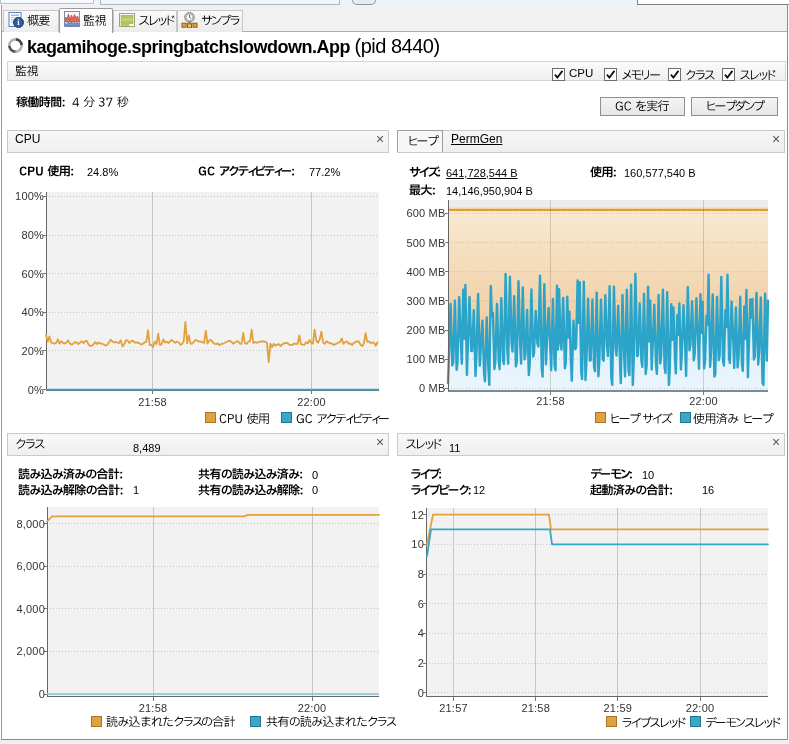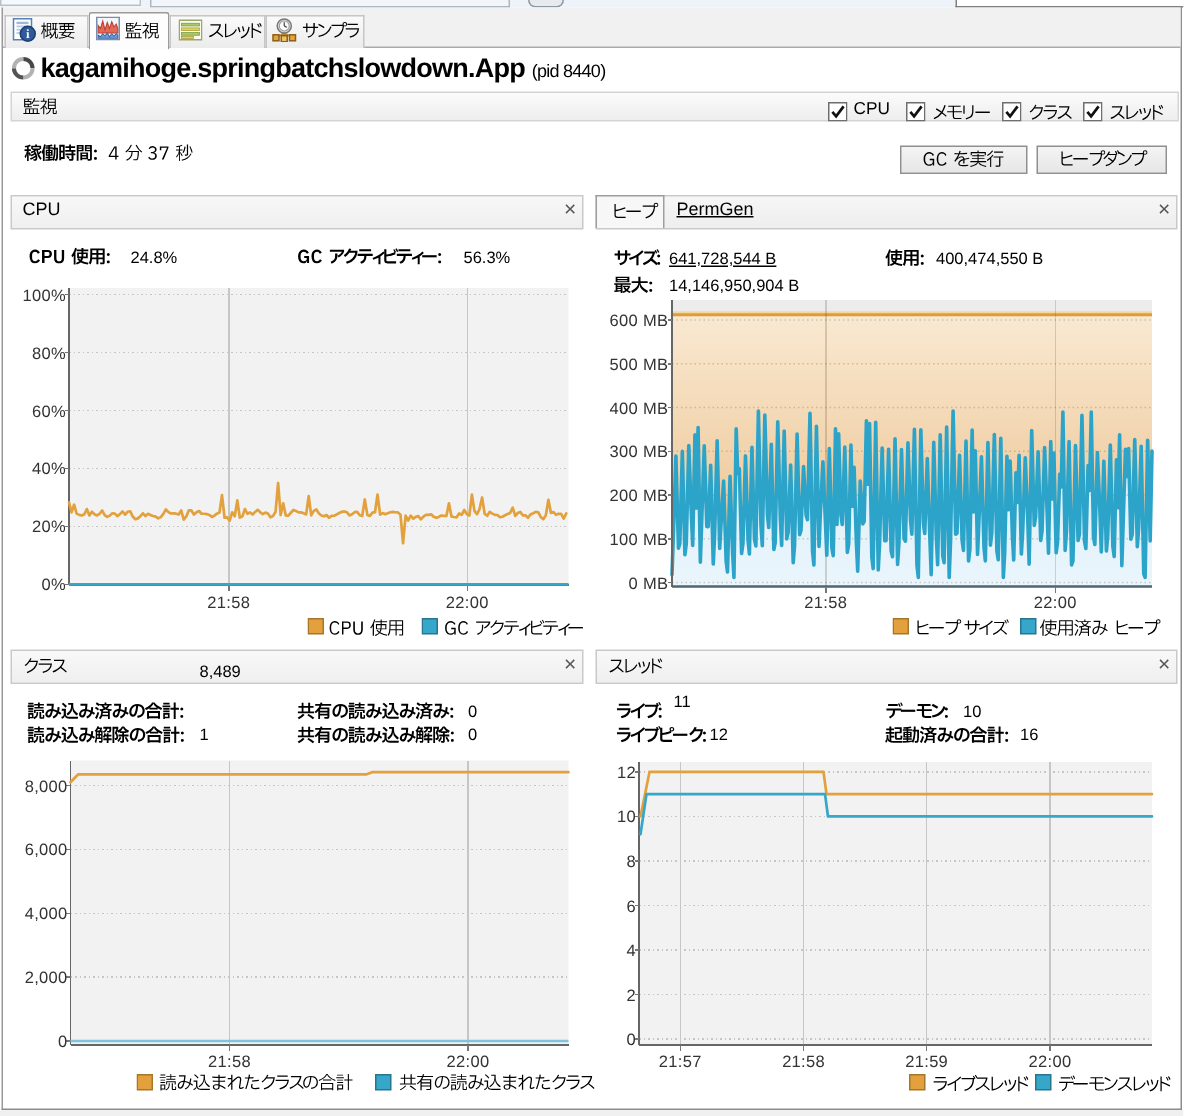--- a/index.html
+++ b/index.html
@@ -173,21 +173,21 @@
     </g>
   </svg>
 <svg style="position:absolute;left:7px;top:37px" width="17" height="17">
     <g fill="none" stroke-width="2.7">
       <path d="M8.5 2.3 A6.2 6.2 0 0 1 14.7 8.5" stroke="#474747"></path>
       <path d="M14.7 8.5 A6.2 6.2 0 0 1 8.5 14.7" stroke="#b2b2b2"></path>
       <path d="M8.5 14.7 A6.2 6.2 0 0 1 2.3 8.5" stroke="#545454"></path>
       <path d="M2.3 8.5 A6.2 6.2 0 0 1 8.5 2.3" stroke="#b2b2b2"></path>
     </g>
   </svg>
-<div style="position:absolute;left:27px;top:35px;font:18px 'Liberation Sans',sans-serif;color:#000;letter-spacing:-0.5px"><b>kagamihoge.springbatchslowdown.App</b> <span style="font-size:12px">(pid 8440)</span></div>
+<div style="position:absolute;left:27px;top:35px;font:18px 'Liberation Sans',sans-serif;color:#000;letter-spacing:-0.5px"><b>kagamihoge.springbatchslowdown.App</b> <span style="font-size:20px">(pid 8440)</span></div>
 <div style="position:absolute;left:7px;top:61px;width:777px;height:18px;background:linear-gradient(#fbfbfb,#eeeeee);border:1px solid #d4d4d4"></div>
 <svg style="position:absolute;left:15px;top:63.9px;overflow:visible" width="24" height="16">
     <g transform="translate(0,11.4) scale(0.12)" fill="#000000">
       <use href="#gr76e3" x="0"></use>
       <use href="#gr8996" x="95"></use>
     </g>
   </svg>
 <svg style="position:absolute;left:552px;top:68px" width="13" height="13">
     <rect x="0.5" y="0.5" width="12" height="12" fill="#fff" stroke="#6e6e6e"></rect>
     <path d="M2.9 6.6 L5.4 9.6 L10.4 2.9" fill="none" stroke="#111" stroke-width="1.8"></path>
@@ -319,38 +319,38 @@
       <use href="#gb30af" x="249.6"></use>
       <use href="#gb30c6" x="327.6"></use>
       <use href="#gb30a3" x="405.6"></use>
       <use href="#gb30d3" x="467.6"></use>
       <use href="#gb30c6" x="545.6"></use>
       <use href="#gb30a3" x="623.6"></use>
       <use href="#gb30fc" x="685.6"></use>
       <use href="#gb3a" x="775.6"></use>
     </g>
   </svg>
-<div style="position:absolute;left:309px;top:165.86px;font:normal 11px 'Liberation Sans',sans-serif;color:#000;white-space:pre;">56.3%</div>
+<div style="position:absolute;left:309px;top:165.86px;font:normal 11px 'Liberation Sans',sans-serif;color:#000;white-space:pre;">77.2%</div>
 <svg style="position:absolute;left:409px;top:165.4px;overflow:visible" width="33" height="16">
     <g transform="translate(0,11.4) scale(0.12)" fill="#000000">
       <use href="#gb30b5" x="0"></use>
       <use href="#gb30a4" x="78"></use>
       <use href="#gb30ba" x="156"></use>
       <use href="#gb3a" x="234"></use>
     </g>
   </svg>
 <div style="position:absolute;left:446px;top:166.86px;font:normal 11px 'Liberation Sans',sans-serif;color:#000;white-space:pre;text-decoration:underline;">641,728,544 B</div>
 <svg style="position:absolute;left:590px;top:165.4px;overflow:visible" width="28" height="16">
     <g transform="translate(0,11.4) scale(0.12)" fill="#000000">
       <use href="#gb4f7f" x="0"></use>
       <use href="#gb7528" x="95"></use>
       <use href="#gb3a" x="190"></use>
     </g>
   </svg>
-<div style="position:absolute;left:624px;top:166.86px;font:normal 11px 'Liberation Sans',sans-serif;color:#000;white-space:pre;">400,474,550 B</div>
+<div style="position:absolute;left:624px;top:166.86px;font:normal 11px 'Liberation Sans',sans-serif;color:#000;white-space:pre;">160,577,540 B</div>
 <svg style="position:absolute;left:409px;top:183.4px;overflow:visible" width="28" height="16">
     <g transform="translate(0,11.4) scale(0.12)" fill="#000000">
       <use href="#gb6700" x="0"></use>
       <use href="#gb5927" x="95"></use>
       <use href="#gb3a" x="190"></use>
     </g>
   </svg>
 <div style="position:absolute;left:446px;top:184.86px;font:normal 11px 'Liberation Sans',sans-serif;color:#000;white-space:pre;">14,146,950,904 B</div>
 <svg style="position:absolute;left:18px;top:467.4px;overflow:visible" width="106" height="16">
     <g transform="translate(0,11.4) scale(0.12)" fill="#000000">
@@ -413,21 +413,21 @@
   </svg>
 <div style="position:absolute;left:312px;top:484.36px;font:normal 11px 'Liberation Sans',sans-serif;color:#000;white-space:pre;">0</div>
 <svg style="position:absolute;left:410px;top:467.4px;overflow:visible" width="33" height="16">
     <g transform="translate(0,11.4) scale(0.12)" fill="#000000">
       <use href="#gb30e9" x="0"></use>
       <use href="#gb30a4" x="78"></use>
       <use href="#gb30d6" x="156"></use>
       <use href="#gb3a" x="234"></use>
     </g>
   </svg>
-<div style="position:absolute;left:449px;top:442px;font:normal 11px 'Liberation Sans',sans-serif;color:#000;white-space:pre;margin-top:20px;">11</div>
+<div style="position:absolute;left:449px;top:442px;font:normal 11px 'Liberation Sans',sans-serif;color:#000;white-space:pre;">11</div>
 <svg style="position:absolute;left:590px;top:467.4px;overflow:visible" width="44" height="16">
     <g transform="translate(0,11.4) scale(0.12)" fill="#000000">
       <use href="#gb30c7" x="0"></use>
       <use href="#gb30fc" x="78"></use>
       <use href="#gb30e2" x="168"></use>
       <use href="#gb30f3" x="246"></use>
       <use href="#gb3a" x="324"></use>
     </g>
   </svg>
 <div style="position:absolute;left:642px;top:468.86px;font:normal 11px 'Liberation Sans',sans-serif;color:#000;white-space:pre;">10</div>
@@ -448,21 +448,21 @@
       <use href="#gb8d77" x="0"></use>
       <use href="#gb52d5" x="95"></use>
       <use href="#gb6e08" x="190"></use>
       <use href="#gb307f" x="285"></use>
       <use href="#gb306e" x="377"></use>
       <use href="#gb5408" x="469"></use>
       <use href="#gb8a08" x="564"></use>
       <use href="#gb3a" x="659"></use>
     </g>
   </svg>
-<div style="position:absolute;left:680px;top:484.36px;font:normal 11px 'Liberation Sans',sans-serif;color:#000;white-space:pre;">16</div>
+<div style="position:absolute;left:702px;top:484.36px;font:normal 11px 'Liberation Sans',sans-serif;color:#000;white-space:pre;">16</div>
 <svg style="position:absolute;left:7px;top:186px" width="382" height="230">
     <rect x="39" y="6" width="333" height="198" fill="#f2f2f2"></rect>
     <line x1="145.5" y1="6" x2="145.5" y2="204" stroke="#c6c6c6" shape-rendering="crispEdges"></line>
     <line x1="304.5" y1="6" x2="304.5" y2="204" stroke="#c6c6c6" shape-rendering="crispEdges"></line>
     <line x1="39" y1="164.96" x2="372" y2="164.96" stroke="#c6c6c6" stroke-dasharray="1,2" shape-rendering="crispEdges"></line>
     <line x1="39" y1="126.32" x2="372" y2="126.32" stroke="#c6c6c6" stroke-dasharray="1,2" shape-rendering="crispEdges"></line>
     <line x1="39" y1="87.68" x2="372" y2="87.68" stroke="#c6c6c6" stroke-dasharray="1,2" shape-rendering="crispEdges"></line>
     <line x1="39" y1="49.04" x2="372" y2="49.04" stroke="#c6c6c6" stroke-dasharray="1,2" shape-rendering="crispEdges"></line>
     <line x1="39" y1="10.4" x2="372" y2="10.4" stroke="#c6c6c6" stroke-dasharray="1,2" shape-rendering="crispEdges"></line>
     <line x1="39" y1="6" x2="39" y2="204" stroke="#666666" shape-rendering="crispEdges"></line>

